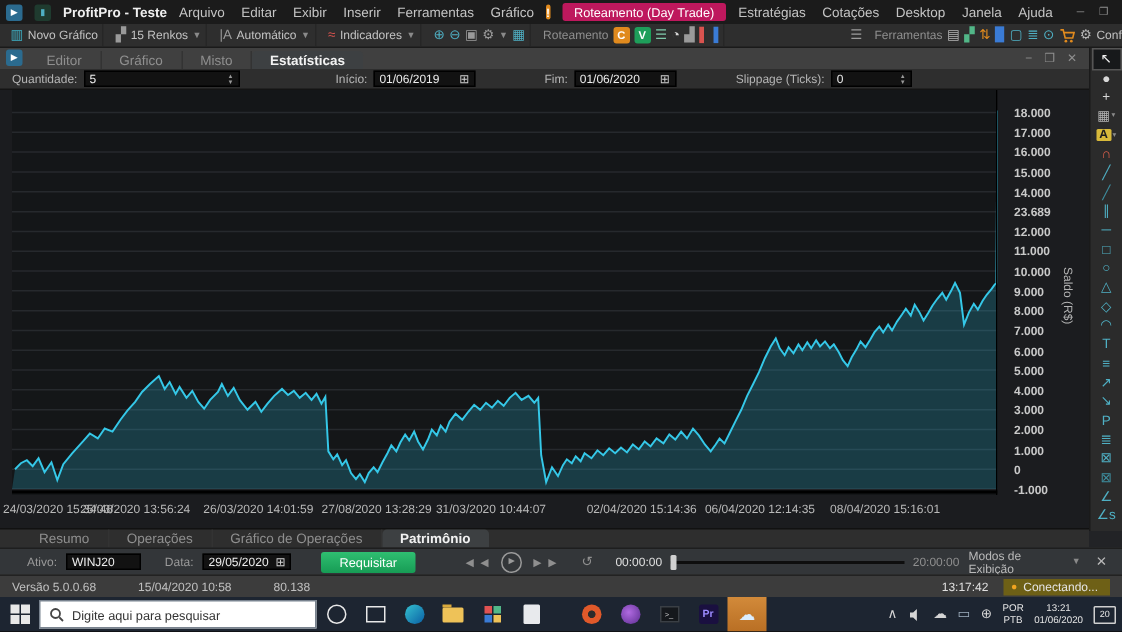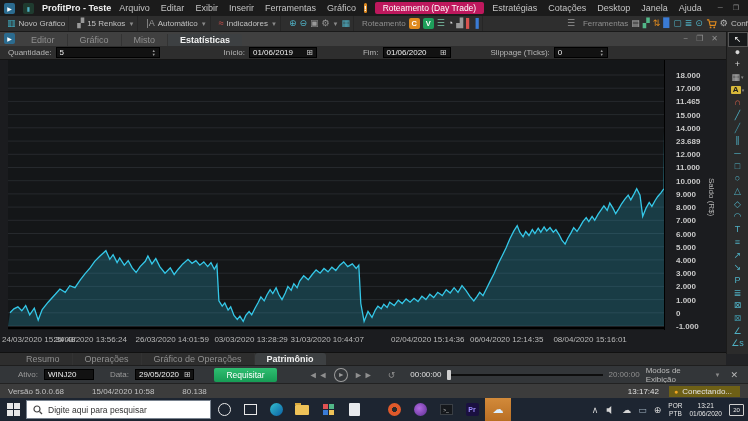--- a/index.html
+++ b/index.html
@@ -294,21 +294,21 @@
         <line x1="0" x2="657" y1="28.2" y2="28.2" stroke="#26292d" stroke-width="1"></line>
         <line x1="0" x2="657" y1="15.0" y2="15.0" stroke="#26292d" stroke-width="1"></line>
         <path d="M0,266 L2.0,252.8 L5.9,248.8 L9.9,246.8 L13.8,250.8 L17.7,245.5 L21.7,254.8 L26.3,248.2 L30.2,260.1 L34.2,249.5 L40.1,242.2 L47.3,234.3 L51.9,229.0 L57.2,232.3 L61.8,225.7 L67.0,227.7 L72.3,219.8 L76.9,213.8 L82.1,207.9 L86.7,201.3 L92.0,196.0 L97.9,190.7 L101.8,199.3 L105.1,194.7 L109.1,202.6 L111.7,198.0 L116.3,205.2 L120.2,200.6 L124.2,207.9 L128.1,212.5 L132.1,206.6 L137.3,201.3 L139.9,196.0 L143.9,203.9 L147.8,198.6 L151.8,206.6 L157.0,213.2 L162.3,207.9 L166.2,214.5 L170.2,209.2 L174.8,203.9 L180.0,199.3 L184.0,203.3 L187.9,200.6 L191.8,205.2 L195.8,201.9 L199.7,206.6 L203.0,202.6 L206.3,209.2 L208.9,204.6 L210.9,240.9 L214.2,246.2 L216.8,242.9 L220.1,250.1 L222.7,246.8 L226.0,255.4 L229.3,259.4 L231.9,256.1 L235.2,261.4 L237.8,255.4 L241.1,251.5 L243.7,254.8 L247.0,248.2 L250.3,242.2 L252.9,236.9 L256.2,240.9 L258.9,235.0 L262.1,229.7 L264.8,233.6 L268.1,227.7 L270.7,234.3 L274.0,239.6 L277.3,233.0 L279.9,226.4 L283.2,230.3 L285.8,223.7 L289.1,227.7 L291.7,221.1 L295.7,215.8 L300.2,219.8 L304.2,214.5 L308.1,209.9 L312.1,213.2 L316.0,208.5 L320.0,211.8 L323.9,207.2 L327.8,210.5 L331.8,205.2 L335.7,201.9 L339.7,206.6 L344.3,203.9 L348.2,208.5 L350.8,205.2 L352.8,243.5 L356.1,261.4 L360.0,251.5 L364.0,257.4 L367.3,250.1 L369.9,246.2 L373.2,248.8 L375.8,244.2 L379.1,247.5 L381.7,242.2 L386.3,245.5 L390.3,240.2 L394.2,243.5 L398.1,238.9 L402.1,242.2 L406.0,238.3 L410.0,241.6 L413.9,236.3 L417.9,239.6 L421.8,234.3 L425.7,237.6 L429.7,232.3 L434.3,235.6 L438.2,229.7 L442.2,233.0 L446.1,227.7 L450.0,232.3 L454.0,225.7 L457.9,230.3 L461.9,236.3 L465.8,240.9 L469.1,236.3 L471.7,232.3 L475.0,235.6 L478.3,229.0 L482.2,221.1 L486.2,213.2 L490.1,203.9 L494.1,196.0 L498.0,188.1 L501.9,178.8 L505.9,170.9 L509.2,165.6 L511.8,172.2 L515.1,176.8 L517.7,171.5 L521.0,175.5 L524.3,169.6 L526.9,173.5 L530.2,168.2 L532.8,172.2 L536.1,166.9 L538.7,170.9 L542.0,167.6 L545.3,172.2 L547.9,169.6 L551.2,174.8 L553.9,180.1 L557.1,184.1 L559.8,178.2 L563.0,172.9 L565.7,167.6 L569.0,171.5 L572.2,166.3 L574.9,161.6 L578.2,157.7 L580.8,161.6 L584.1,156.4 L586.7,160.3 L590.0,154.4 L593.3,149.7 L595.9,145.8 L599.2,150.4 L601.8,143.1 L605.1,148.4 L607.7,153.7 L611.0,148.4 L613.6,143.8 L616.9,139.2 L620.2,135.2 L622.8,139.8 L626.1,133.9 L628.7,128.6 L632.0,135.2 L634.7,156.4 L637.9,148.4 L641.2,142.5 L643.9,146.4 L647.1,140.5 L649.8,136.5 L653.1,132.6 L655.0,129.9 L656.3,128.6 L657.0,13.7 L657,266 Z" fill="rgba(46,197,230,0.22)" stroke="none"></path>
         <path d="M2.0,252.8 L5.9,248.8 L9.9,246.8 L13.8,250.8 L17.7,245.5 L21.7,254.8 L26.3,248.2 L30.2,260.1 L34.2,249.5 L40.1,242.2 L47.3,234.3 L51.9,229.0 L57.2,232.3 L61.8,225.7 L67.0,227.7 L72.3,219.8 L76.9,213.8 L82.1,207.9 L86.7,201.3 L92.0,196.0 L97.9,190.7 L101.8,199.3 L105.1,194.7 L109.1,202.6 L111.7,198.0 L116.3,205.2 L120.2,200.6 L124.2,207.9 L128.1,212.5 L132.1,206.6 L137.3,201.3 L139.9,196.0 L143.9,203.9 L147.8,198.6 L151.8,206.6 L157.0,213.2 L162.3,207.9 L166.2,214.5 L170.2,209.2 L174.8,203.9 L180.0,199.3 L184.0,203.3 L187.9,200.6 L191.8,205.2 L195.8,201.9 L199.7,206.6 L203.0,202.6 L206.3,209.2 L208.9,204.6 L210.9,240.9 L214.2,246.2 L216.8,242.9 L220.1,250.1 L222.7,246.8 L226.0,255.4 L229.3,259.4 L231.9,256.1 L235.2,261.4 L237.8,255.4 L241.1,251.5 L243.7,254.8 L247.0,248.2 L250.3,242.2 L252.9,236.9 L256.2,240.9 L258.9,235.0 L262.1,229.7 L264.8,233.6 L268.1,227.7 L270.7,234.3 L274.0,239.6 L277.3,233.0 L279.9,226.4 L283.2,230.3 L285.8,223.7 L289.1,227.7 L291.7,221.1 L295.7,215.8 L300.2,219.8 L304.2,214.5 L308.1,209.9 L312.1,213.2 L316.0,208.5 L320.0,211.8 L323.9,207.2 L327.8,210.5 L331.8,205.2 L335.7,201.9 L339.7,206.6 L344.3,203.9 L348.2,208.5 L350.8,205.2 L352.8,243.5 L356.1,261.4 L360.0,251.5 L364.0,257.4 L367.3,250.1 L369.9,246.2 L373.2,248.8 L375.8,244.2 L379.1,247.5 L381.7,242.2 L386.3,245.5 L390.3,240.2 L394.2,243.5 L398.1,238.9 L402.1,242.2 L406.0,238.3 L410.0,241.6 L413.9,236.3 L417.9,239.6 L421.8,234.3 L425.7,237.6 L429.7,232.3 L434.3,235.6 L438.2,229.7 L442.2,233.0 L446.1,227.7 L450.0,232.3 L454.0,225.7 L457.9,230.3 L461.9,236.3 L465.8,240.9 L469.1,236.3 L471.7,232.3 L475.0,235.6 L478.3,229.0 L482.2,221.1 L486.2,213.2 L490.1,203.9 L494.1,196.0 L498.0,188.1 L501.9,178.8 L505.9,170.9 L509.2,165.6 L511.8,172.2 L515.1,176.8 L517.7,171.5 L521.0,175.5 L524.3,169.6 L526.9,173.5 L530.2,168.2 L532.8,172.2 L536.1,166.9 L538.7,170.9 L542.0,167.6 L545.3,172.2 L547.9,169.6 L551.2,174.8 L553.9,180.1 L557.1,184.1 L559.8,178.2 L563.0,172.9 L565.7,167.6 L569.0,171.5 L572.2,166.3 L574.9,161.6 L578.2,157.7 L580.8,161.6 L584.1,156.4 L586.7,160.3 L590.0,154.4 L593.3,149.7 L595.9,145.8 L599.2,150.4 L601.8,143.1 L605.1,148.4 L607.7,153.7 L611.0,148.4 L613.6,143.8 L616.9,139.2 L620.2,135.2 L622.8,139.8 L626.1,133.9 L628.7,128.6 L632.0,135.2 L634.7,156.4 L637.9,148.4 L641.2,142.5 L643.9,146.4 L647.1,140.5 L649.8,136.5 L653.1,132.6 L655.0,129.9 L656.3,128.6 L657.0,13.7" fill="none" stroke="#35c8e8" stroke-width="1.3"></path>
         <line x1="0" x2="657" y1="268" y2="268" stroke="#000" stroke-width="2"></line>
         <line x1="656.5" x2="656.5" y1="0" y2="270" stroke="#000" stroke-width="1"></line>
       </svg>
     <div class="yaxis" id="yaxis">
         <div class="ytick" style="top: 11px;">18.000</div>
         <div class="ytick" style="top: 24.2105px;">17.000</div>
-        <div class="ytick" style="top: 37.4211px;">11.465</div>
+        <div class="ytick" style="top: 37.4211px;">16.000</div>
         <div class="ytick" style="top: 50.6316px;">15.000</div>
         <div class="ytick" style="top: 63.8421px;">14.000</div>
         <div class="ytick" style="top: 77.0526px;">23.689</div>
         <div class="ytick" style="top: 90.2632px;">12.000</div>
         <div class="ytick" style="top: 103.474px;">11.000</div>
         <div class="ytick" style="top: 116.684px;">10.000</div>
         <div class="ytick" style="top: 129.895px;">9.000</div>
         <div class="ytick" style="top: 143.105px;">8.000</div>
         <div class="ytick" style="top: 156.316px;">7.000</div>
         <div class="ytick" style="top: 169.526px;">6.000</div>
@@ -318,21 +318,21 @@
         <div class="ytick" style="top: 222.368px;">2.000</div>
         <div class="ytick" style="top: 235.579px;">1.000</div>
         <div class="ytick" style="top: 248.789px;">0</div>
         <div class="ytick" style="top: 262px;">-1.000</div>
       </div>
     <div class="ylabel">Saldo (R$)</div>
     <div class="xaxis" id="xaxis">
         <div class="xtick" style="left: -6px;">24/03/2020 15:34:48</div>
         <div class="xtick" style="left: 82.125px; transform: translateX(-50%);">25/03/2020 13:56:24</div>
         <div class="xtick" style="left: 164.25px; transform: translateX(-50%);">26/03/2020 14:01:59</div>
-        <div class="xtick" style="left: 243.09px; transform: translateX(-50%);">03/03/2020 13:28:29</div>
+        <div class="xtick" style="left: 243.09px; transform: translateX(-50%);">27/08/2020 13:28:29</div>
         <div class="xtick" style="left: 319.302px; transform: translateX(-50%);">31/03/2020 10:44:07</div>
         <div class="xtick" style="left: 419.823px; transform: translateX(-50%);">02/04/2020 15:14:36</div>
         <div class="xtick" style="left: 498.663px; transform: translateX(-50%);">06/04/2020 12:14:35</div>
         <div class="xtick" style="left: 582.102px; transform: translateX(-50%);">08/04/2020 15:16:01</div>
       </div>
   </div>
 
   <div class="right-toolbar">
 
       <div class="rt-btn active" style="color: rgb(240, 240, 240);">

